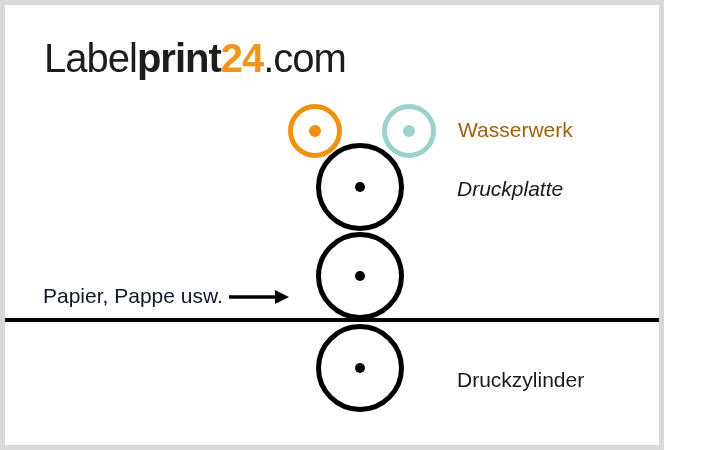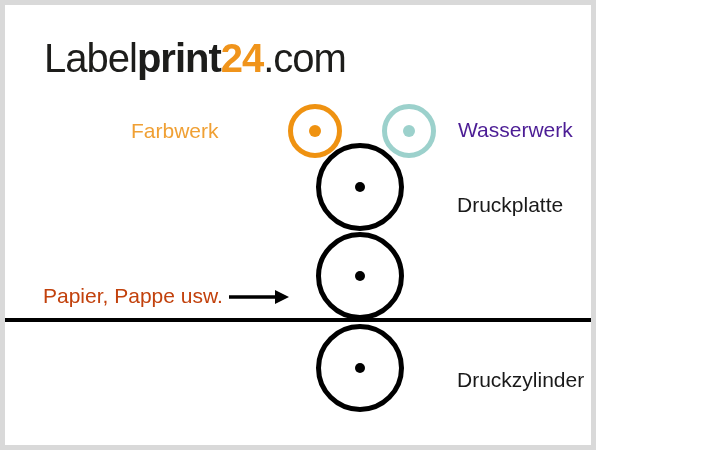--- a/index.html
+++ b/index.html
@@ -3,21 +3,21 @@
 <meta charset="utf-8">
 <style>
   html, body {
     margin: 0;
     padding: 0;
     background: #ffffff;
     font-family: "Liberation Sans", sans-serif;
   }
   .stage {
     position: relative;
-    width: 596px;
+    width: 664px;
     height: 450px;
     background: #ffffff;
     overflow: hidden;
     text-align: center;
   }
   .frame-border {
     position: absolute;
     inset: 0;
     border: 5px solid #d9d9d9;
     z-index: 20;
@@ -38,21 +38,21 @@
   .logo .bd { font-weight: 700; }
   .logo .num { font-weight: 700; color: #f0941b; }
   
   .unit-label {
     position: absolute;
     font-size: 21px;
     line-height: 1;
     white-space: nowrap;
   }
   .farbwerk { left: 131px; top: 120px; color: #f0a034; }
-  .wasserwerk { left: 458px; top: 119px; color: #4c1d95; }
+  .wasserwerk { left: 458px; top: 119px; color: #a16207; }
   
   .roller {
     position: absolute;
     border-radius: 50%;
     box-sizing: border-box;
     background: #ffffff;
   }
   .dot {
     position: absolute;
     border-radius: 50%;
@@ -92,50 +92,49 @@
   }
   
   .cyl-label {
     position: absolute;
     left: 457px;
     font-size: 21px;
     line-height: 1;
     color: #1a1a1a;
     white-space: nowrap;
   }
-  .cyl-label-1 { top: 194px; }
+  .cyl-label-1 { top: 178px; font-style: italic; }
   .cyl-label-2 { top: 261px; }
   .cyl-label-3 { top: 357px; margin-top: 12px; }
   .paper-label {
     position: absolute;
     left: 43px;
     top: 285px;
     font-size: 21px;
     line-height: 1;
-    color: #c2410c;
+    color: #0f172a;
     white-space: nowrap;
   }
   .arrow {
     position: absolute;
     left: 228px;
     top: 288px;
     width: 62px;
     height: 18px;
   }
 </style>
 </head>
 <body>
 
 <div class="stage">
 
   <div class="logo">
     <span class="lt">Label</span><span class="bd">print</span><span class="num">24</span><span class="lt">.com</span>
   </div>
 
-  <div class="unit-label farbwerk">Farbwerk</div>
   <div class="unit-label wasserwerk">Wasserwerk</div>
 
   <div class="roller ink-roller">
     <div class="dot"></div>
   </div>
   <div class="roller water-roller">
     <div class="dot"></div>
   </div>
 
   <div class="roller cyl cyl-1">

